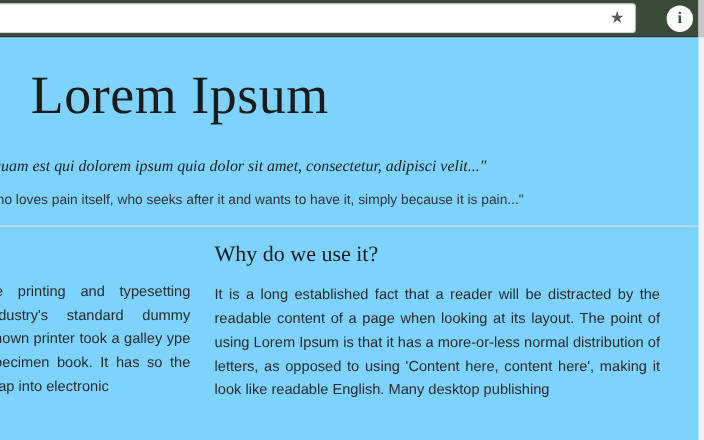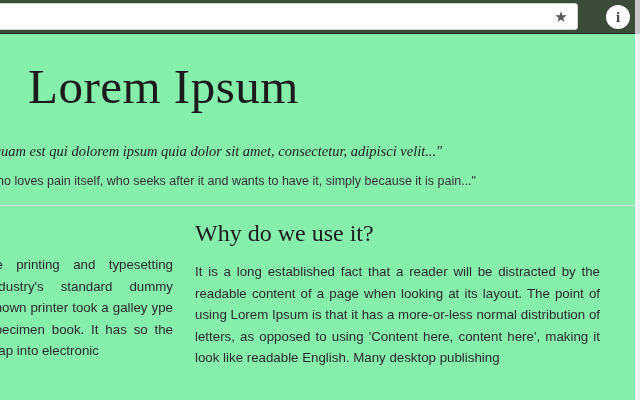--- a/index.html
+++ b/index.html
@@ -70,21 +70,21 @@
     line-height: 24px;
     text-align: center;
     font-weight: bold;
     font-family: "Liberation Serif", serif;
   }
 
   
   .page {
     position: relative;
     height: 366px;
-    background: #86efac;
+    background: #7dd3fc;
     overflow: hidden;
   }
   .page-inner {
     position: absolute;
     left: -60px;
     top: 0;
     width: 700px;
   }
 
   .site-title {
@@ -131,21 +131,21 @@
   .col-left {
     width: 255px;
     padding: 34px 22px 0 48px;
   }
   .col-right {
     width: 445px;
     padding: 0 40px 0 0;
   }
   .section-heading {
     font-family: "Liberation Serif", serif;
-    font-size: 24px;
+    font-size: 20px;
     font-weight: normal;
     color: #1b1b1b;
     margin: 0 0 14px 0;
     padding: 0;
   }
   .body-text {
     font-family: "Liberation Sans", sans-serif;
     font-size: 13.3px;
     line-height: 1.62;
     color: #2b2b2b;

